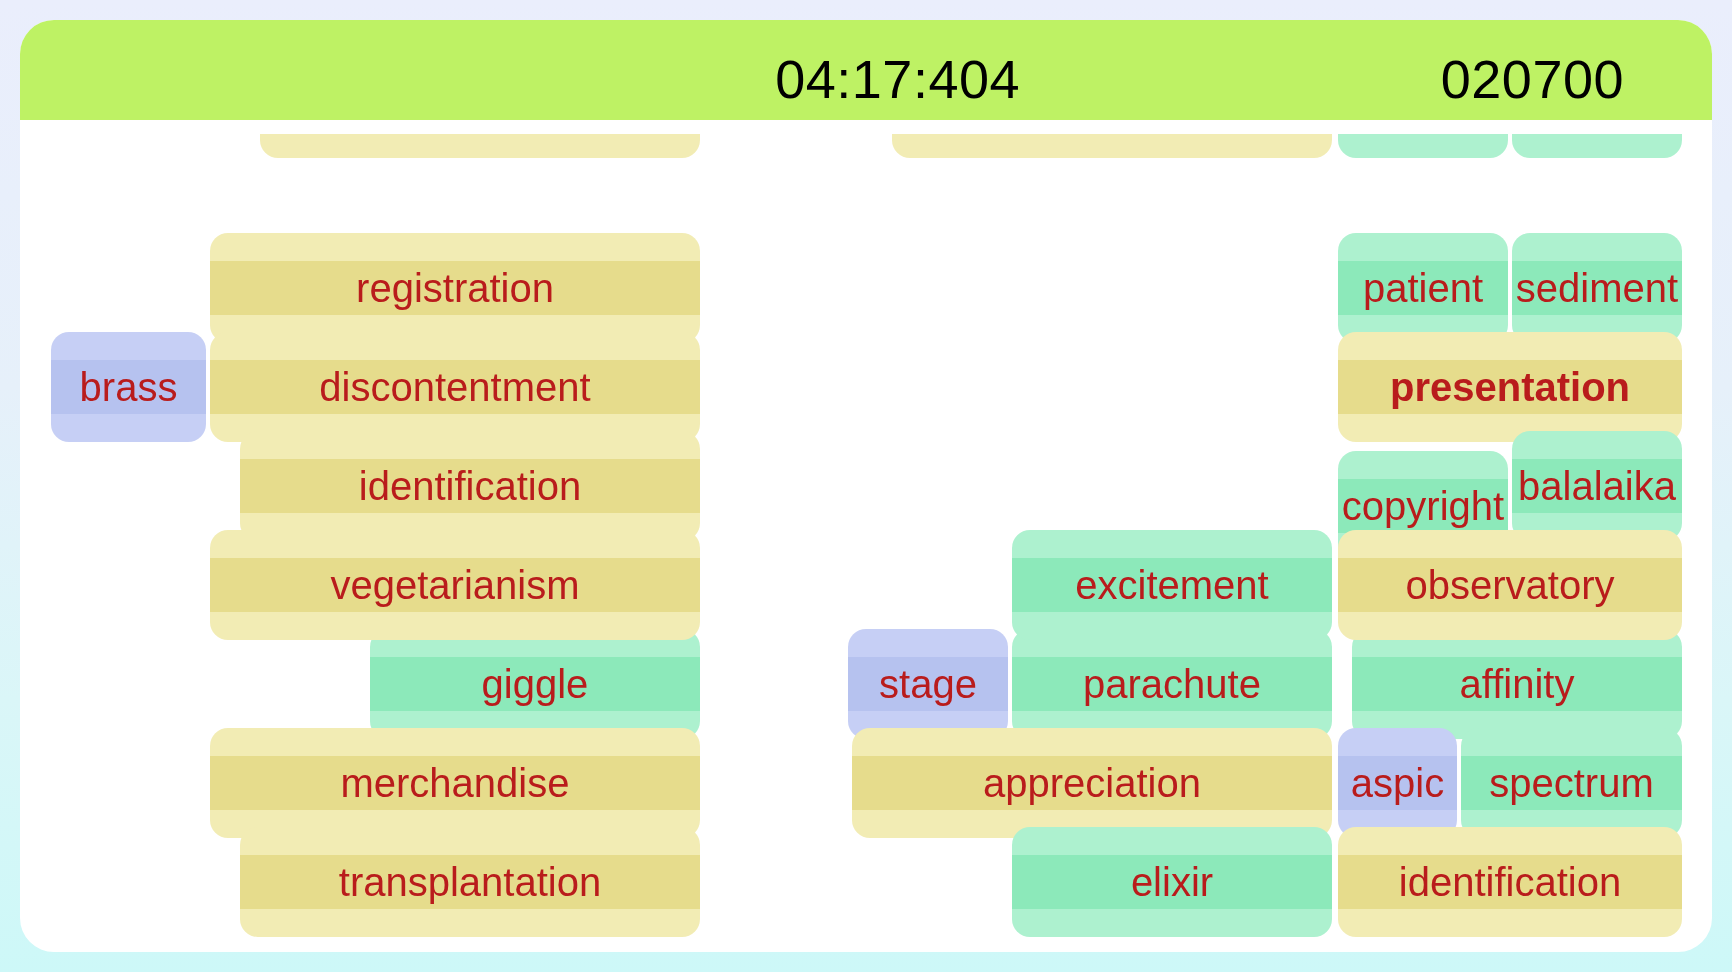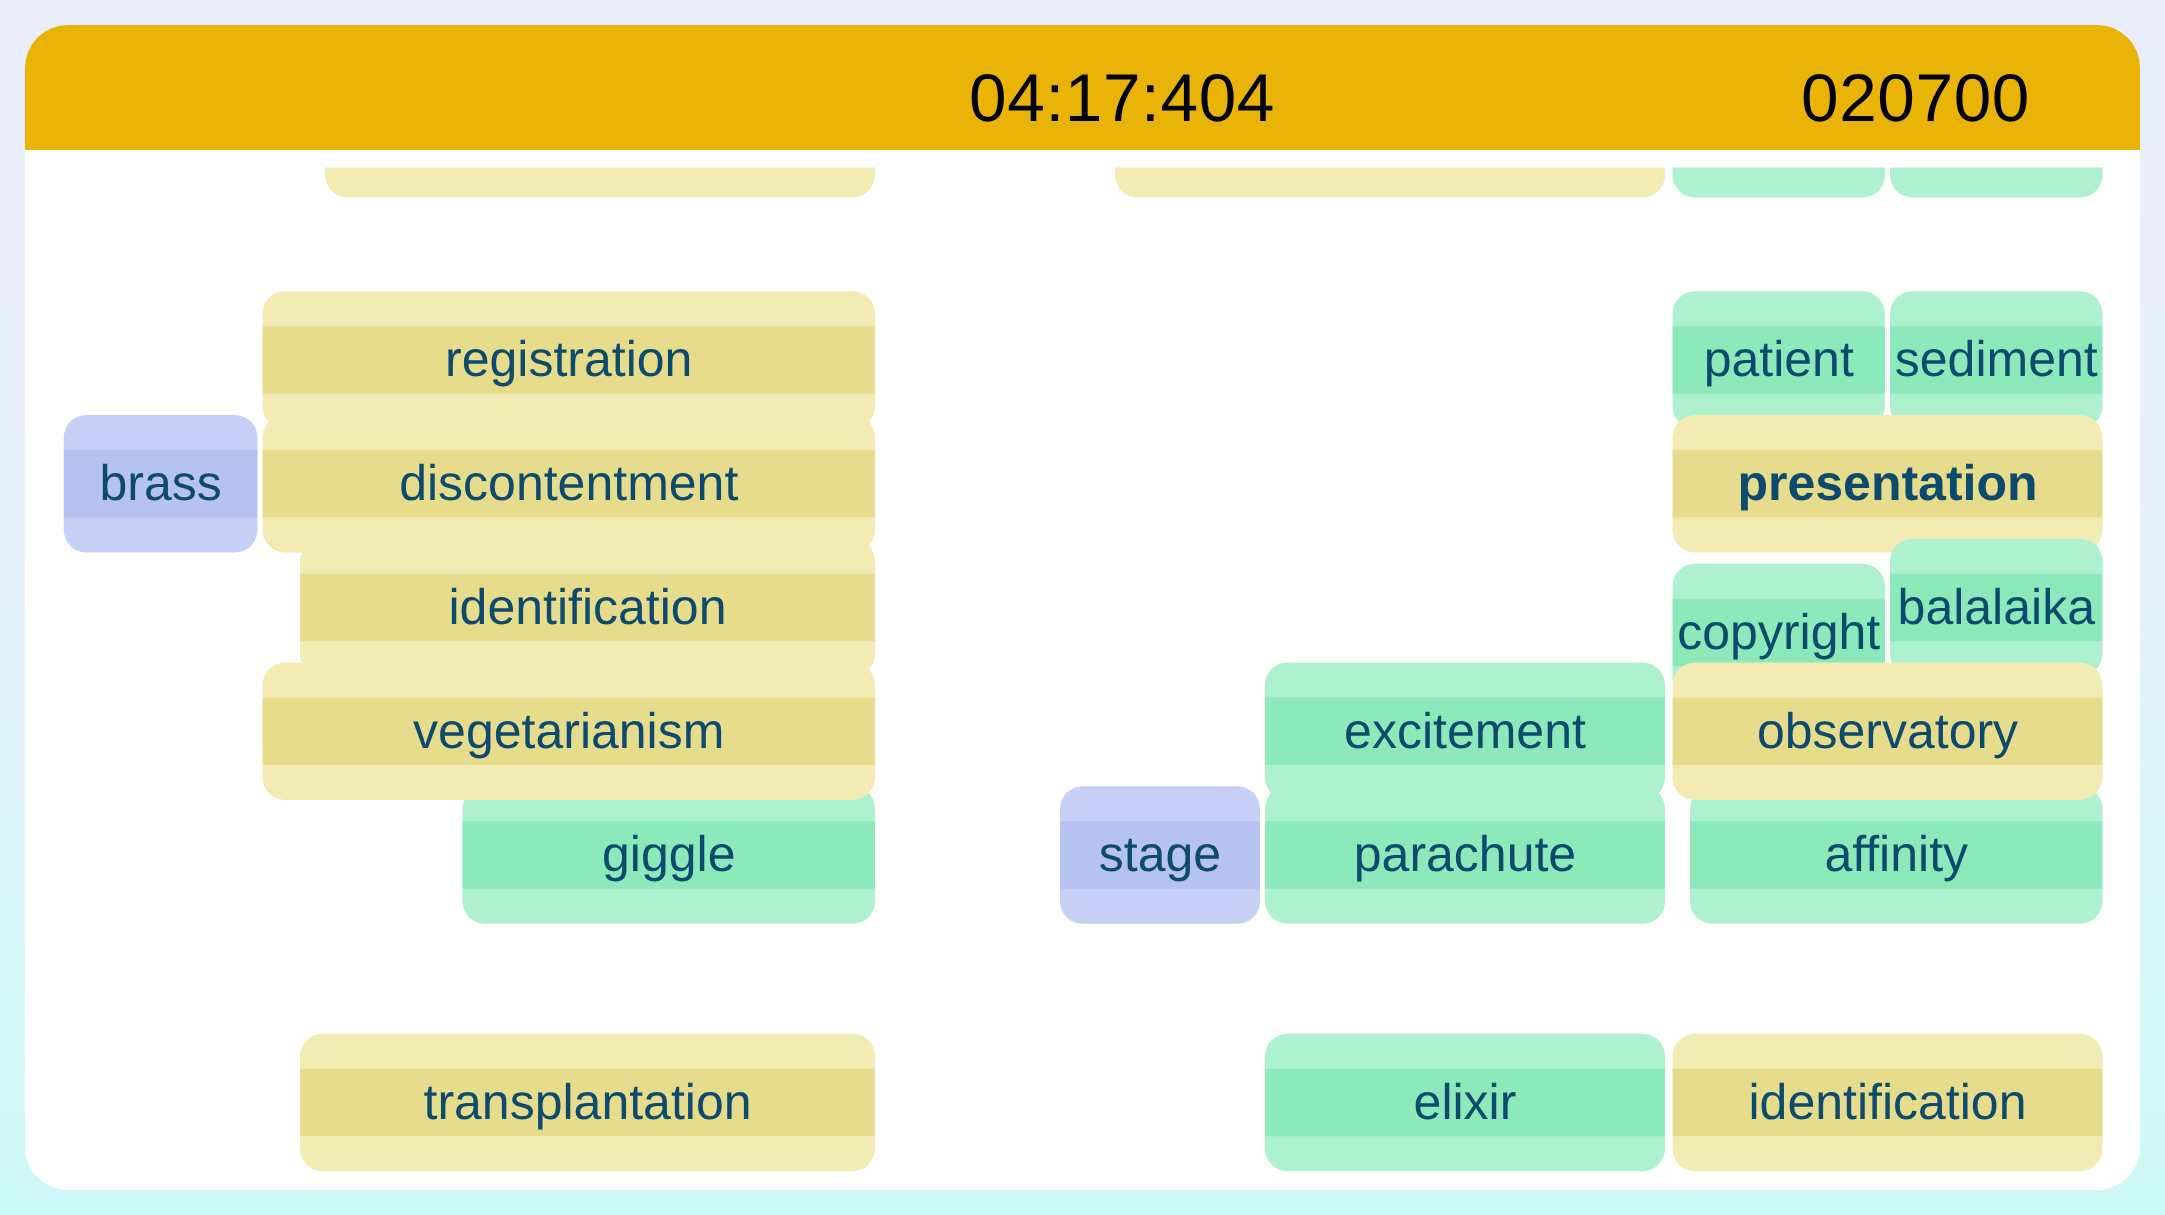--- a/index.html
+++ b/index.html
@@ -35,21 +35,21 @@
   }
 
   
   #header {
     position: absolute;
     left: 0;
     top: 0;
     width: 1692px;
     height: 100px;
     z-index: 5;
-    background: #eab308;
+    background: #bef264;
   }
   .hud {
     position: absolute;
     top: 30px;
     font-size: 54px;
     line-height: 58px;
     color: #000000;
     letter-spacing: 0.5px;
     white-space: nowrap;
     font-weight: 400;
@@ -99,21 +99,21 @@
     height: 110px;
     border-radius: 18px;
     display: flex;
     align-items: center;
     justify-content: center;
     box-sizing: border-box;
     padding: 0 22px;
     margin-right: 4px;
     font-size: 40px;
     line-height: 44px;
-    color: #0c4a6e;
+    color: #b91c1c;
     white-space: nowrap;
     overflow: hidden;
   }
   .pill:last-child { margin-right: 0; }
 
   
   .pill::before {
     content: "";
     position: absolute;
     left: 0;
@@ -248,20 +248,40 @@
             <div class="pill green" style="width: 320px;">
               <span class="pill-label">excitement</span>
             </div>
           </div>
           <div class="col col-c">
             <div class="pill yellow" style="width: 480px;">
               <span class="pill-label">observatory</span>
             </div>
           </div>
         </div>
+        <div class="row" style="top: 708px;">
+          <div class="col col-a">
+            <div class="pill yellow" style="width: 490px;">
+              <span class="pill-label">merchandise</span>
+            </div>
+          </div>
+          <div class="col col-b">
+            <div class="pill yellow" style="width: 480px;">
+              <span class="pill-label">appreciation</span>
+            </div>
+          </div>
+          <div class="col col-c">
+            <div class="pill blue" style="width: 165px;">
+              <span class="pill-label">aspic</span>
+            </div>
+            <div class="pill green" style="width: 330px;">
+              <span class="pill-label">spectrum</span>
+            </div>
+          </div>
+        </div>
         <div class="row" style="top: 807px;">
           <div class="col col-a">
             <div class="pill yellow" style="width: 460px;">
               <span class="pill-label">transplantation</span>
             </div>
           </div>
           <div class="col col-b">
             <div class="pill green" style="width: 320px;">
               <span class="pill-label">elixir</span>
             </div>

